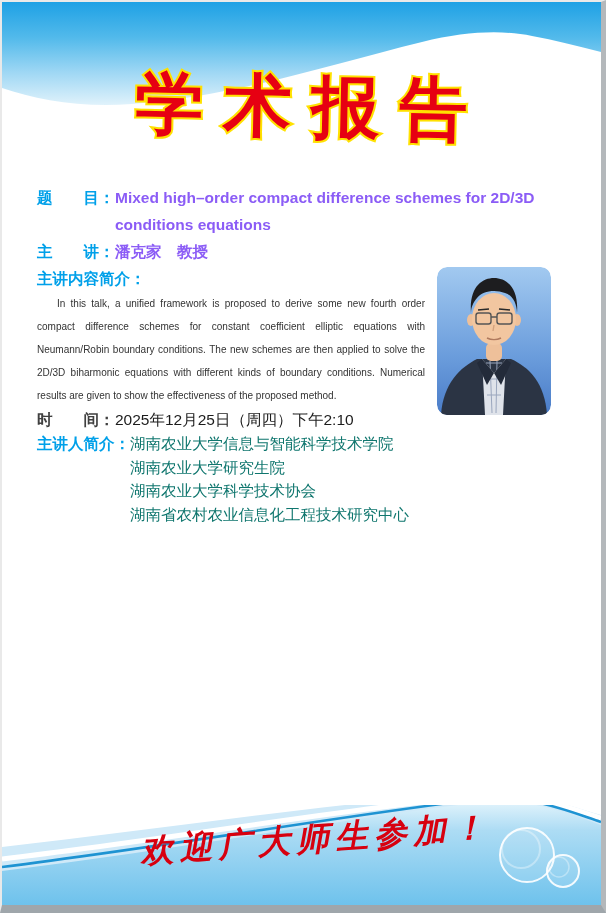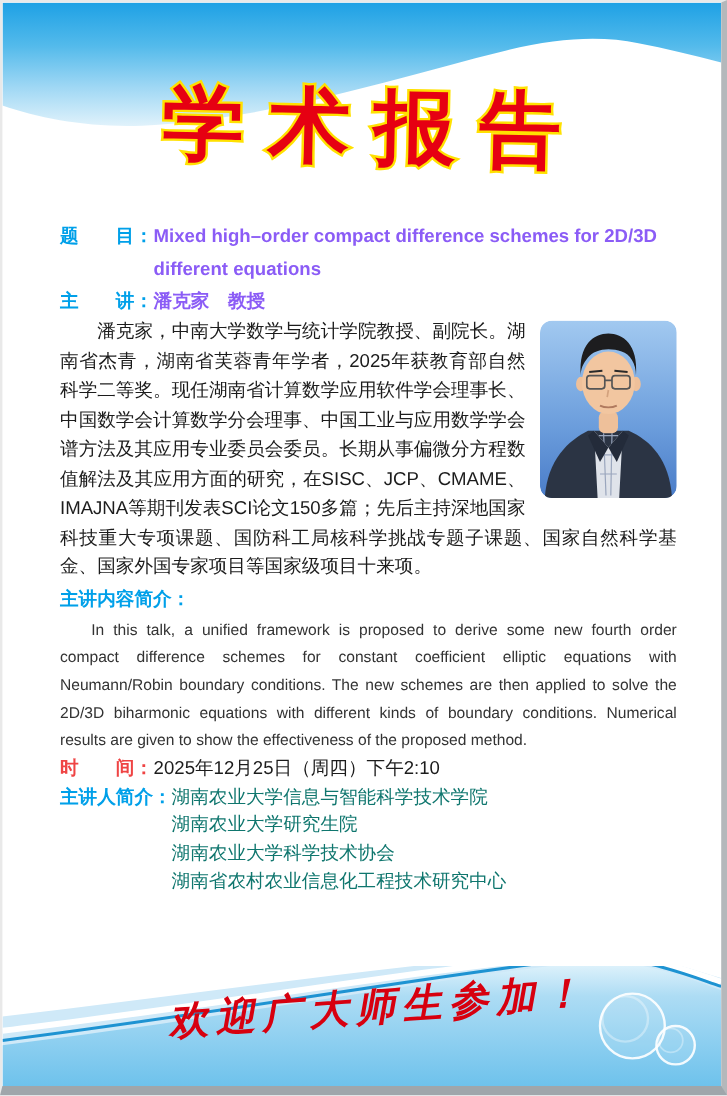--- a/index.html
+++ b/index.html
@@ -22,36 +22,36 @@
     position:absolute; top:70px; left:0; width:100%;
     text-align:center; white-space:nowrap;
     font-size:68px; font-weight:900; line-height:1;
     letter-spacing:20px; text-indent:20px;
     color:#e60012;
     -webkit-text-stroke:4px #ffe100;
     paint-order:stroke fill;
     transform:rotate(1.2deg);
   }
   
-  .body { position:absolute; top:182px; left:48px; width:514px; font-size:15.5px; color:#1c1c1c; }
+  .body { position:absolute; top:182px; left:35px; width:514px; font-size:15.5px; color:#1c1c1c; }
   .row { display:flex; line-height:27px; }
   .row .label { flex:0 0 78px; color:#00a0e9; font-weight:bold; white-space:nowrap; }
   .blue-bold { color:#8b5cf6; font-weight:bold; }
   .topic-value { line-height:27px; }
   .section-head { color:#00a0e9; font-weight:bold; line-height:27px; }
   .photo {
     float:right; width:114px; height:148px;
     margin:2px 0 6px 12px;
     border-radius:10px; overflow:hidden;
   }
   .photo svg { display:block; width:100%; height:100%; }
   .bio { margin:0; line-height:24.5px; text-indent:2em; text-align:justify; color:#1c1c1c; }
-  .abstract { margin:0; font-size:13px; line-height:23px; text-indent:2em; text-align:justify; color:#333333; }
+  .abstract { margin:0; font-size:10px; line-height:23px; text-indent:2em; text-align:justify; color:#333333; }
   .row-small { display:flex; line-height:25px; }
-  .row-small .label { flex:0 0 78px; color:#ef4444; font-weight:bold; white-space:nowrap; }
+  .row-small .label { flex:0 0 78px; color:#404040; font-weight:bold; white-space:nowrap; }
   .org-row { display:flex; }
   .org-row .label { flex:0 0 78px; color:#00a0e9; font-weight:bold; line-height:23.5px; white-space:nowrap; }
   .org-list { flex:1; }
   .org-item { line-height:23.5px; color:#0f766e; }
   
   .footer { position:absolute; left:0; bottom:0; width:599px; height:100px; }
   .footer svg.waves { display:block; width:100%; height:100%; }
   .welcome {
     position:absolute; left:138px; top:12px;
     font-size:33px; font-weight:bold; font-style:italic;
@@ -79,21 +79,21 @@
     </svg>
     <div class="main-title">学术报告</div>
   </div>
 
   <div class="body">
 
     <div class="row">
       <span class="label">题　　目：</span>
       <span class="topic-value blue-bold">
         <span>Mixed high–order compact difference schemes for 2D/3D</span><br>
-        <span>different equations</span>
+        <span>conditions equations</span>
       </span>
     </div>
 
     <div class="row">
       <span class="label">主　　讲：</span>
       <span class="blue-bold">潘克家　教授</span>
     </div>
 
 
     <div class="photo">
@@ -128,21 +128,20 @@
 
         <rect x="39" y="46" width="15" height="11" rx="2.5" fill="none" stroke="#555" stroke-width="1.4"></rect>
         <rect x="60" y="46" width="15" height="11" rx="2.5" fill="none" stroke="#555" stroke-width="1.4"></rect>
         <path d="M54,50 L60,50" stroke="#555" stroke-width="1.4"></path>
 
         <path d="M57,58 L56,64" stroke="#d3a27d" stroke-width="1.4" fill="none"></path>
         <path d="M50,71 C54,73 60,73 64,71" stroke="#b07a5e" stroke-width="1.6" fill="none"></path>
       </svg>
     </div>
 
-    <p class="bio">潘克家，中南大学数学与统计学院教授、副院长。湖南省杰青，湖南省芙蓉青年学者，2025年获教育部自然科学二等奖。现任湖南省计算数学应用软件学会理事长、中国数学会计算数学分会理事、中国工业与应用数学学会谱方法及其应用专业委员会委员。长期从事偏微分方程数值解法及其应用方面的研究，在SISC、JCP、CMAME、IMAJNA等期刊发表SCI论文150多篇；先后主持深地国家科技重大专项课题、国防科工局核科学挑战专题子课题、国家自然科学基金、国家外国专家项目等国家级项目十来项。</p>
 
     <div class="section-head">主讲内容简介：</div>
 
     <p class="abstract">In this talk, a unified framework is proposed to derive some new fourth order compact difference schemes for constant coefficient elliptic equations with Neumann/Robin boundary conditions. The new schemes are then applied to solve the 2D/3D biharmonic equations with different kinds of boundary conditions. Numerical results are given to show the effectiveness of the proposed method.</p>
 
     <div class="row-small">
       <span class="label">时　　间：</span>
       <span>2025年12月25日（周四）下午2:10</span>
     </div>
 

